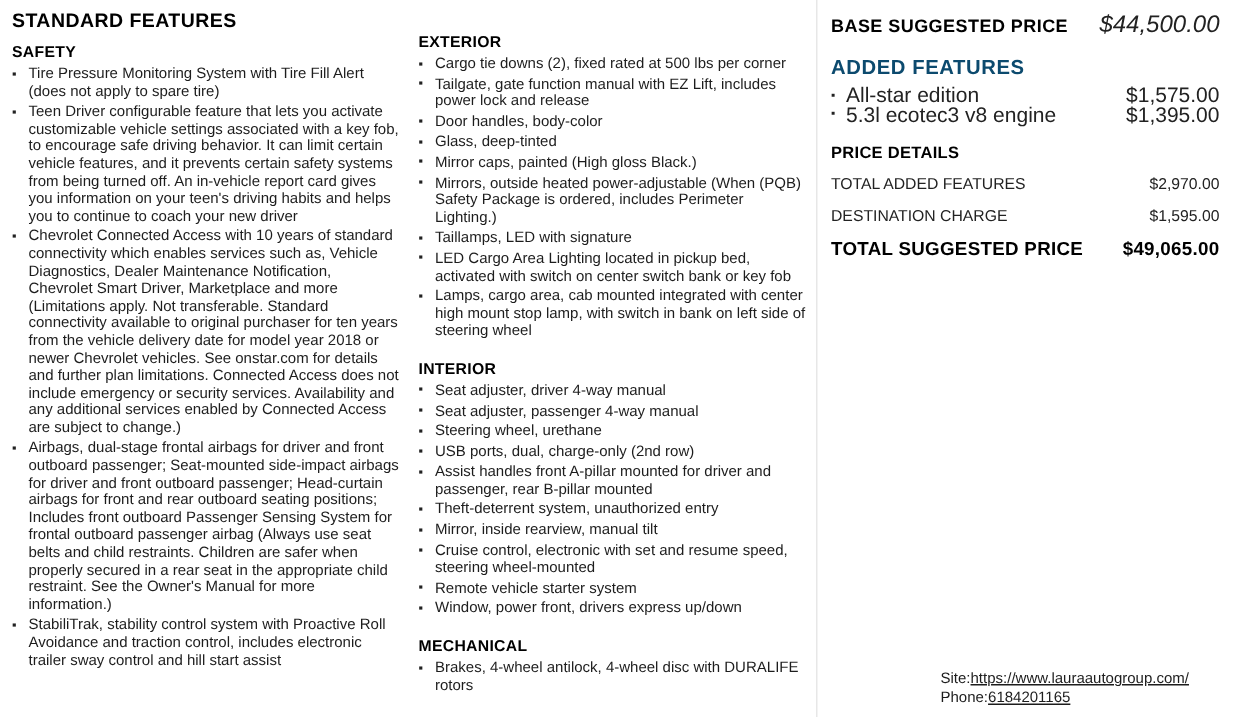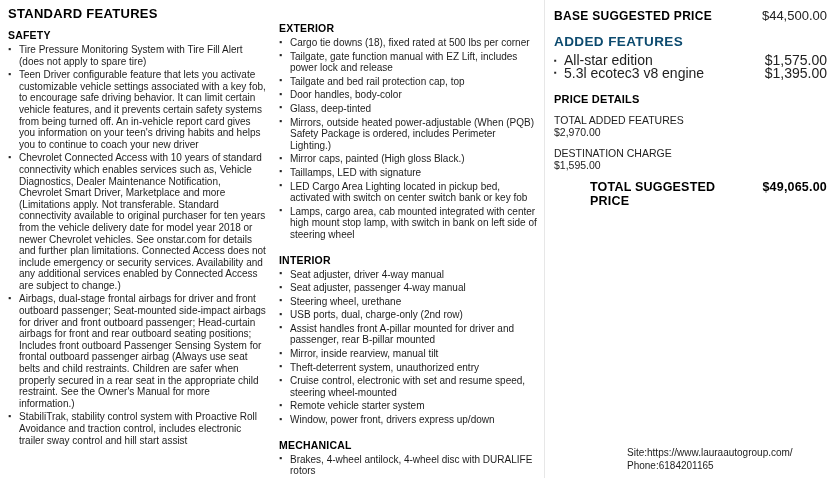--- a/index.html
+++ b/index.html
@@ -51,30 +51,30 @@
     color: #222;
   }
 
   
   .price-panel {
     position: absolute;
     left: 544px; top: 0;
     width: 292px; height: 478px;
     box-sizing: border-box;
     border-left: 1px solid #e7e7e7;
-    padding: 8px 9px 0 9px;
+    padding: 8px 23px 0 9px;
     background: #ffffff;
   }
   .price-row {
     display: flex;
     justify-content: space-between;
     align-items: baseline;
   }
   .row-base .p-label  { font-size: 12px;  font-weight: bold; color: #000; letter-spacing: 0.3px; }
-  .row-base .p-value  { font-size: 13px;  color: #222; }
+  .row-base .p-value  { font-size: 16px;  color: #222; font-style: italic; }
 
   .af-heading {
     font-size: 13.5px; font-weight: bold; color: #0c4a6e;
     letter-spacing: 0.4px;
     margin: 11px 0 6px 0;
   }
   .af-list { margin: 0; padding: 0; list-style: none; }
   .af-list li.price-row {
     font-size: 14px; line-height: 11.5px; color: #222;
     margin-bottom: 1px;
@@ -84,36 +84,37 @@
     content: "▪";
     position: absolute; left: 0; top: -0.5px;
     font-size: 8px; color: #222;
   }
 
   .pd-heading {
     font-size: 11px; font-weight: bold; color: #000;
     letter-spacing: 0.2px;
     margin: 14px 0 9px 0;
   }
-  .detail-row { font-size: 10.5px; color: #222; margin-bottom: 9px; flex-direction: column; }
+  .detail-row { font-size: 10.5px; color: #222; margin-bottom: 9px; }
 
   .row-total { margin-top: 3px; }
   .row-total .p-label,
-  .row-total .p-value { font-size: 12.5px; font-weight: bold; color: #000; letter-spacing: 0.2px; margin-left: 36px; }
+  .row-total .p-value { font-size: 12.5px; font-weight: bold; color: #000; letter-spacing: 0.2px; }
 
   
   .contact {
     position: absolute;
     left: 627px; top: 446px;
     font-size: 10px;
     line-height: 13px;
     color: #1d1d1d;
   }
   .contact a {
     color: #1d1d1d;
+    text-decoration: underline;
     cursor: pointer;
   }
 </style>
 </head>
 <body>
 
 <div class="page">
 
   <div class="col-left">
     <h1 class="doc-title">STANDARD FEATURES</h1>
@@ -133,34 +134,33 @@
           <li>StabiliTrak, stability control system with Proactive Roll Avoidance and traction control, includes electronic trailer sway control and hill start assist</li>
         </ul>
     </div>
   </div>
 
   <div class="col-mid">
     <div class="feature-section">
       <h2 class="sec-heading">EXTERIOR</h2>
       <ul class="feature-list">
 
-          <li>Cargo tie downs (18), fixed rated at 500 lbs per corner</li>
+          <li>Cargo tie downs (2), fixed rated at 500 lbs per corner</li>
 
           <li>Tailgate, gate function manual with EZ Lift, includes power lock and release</li>
 
-          <li>Tailgate and bed rail protection cap, top</li>
 
           <li>Door handles, body-color</li>
 
           <li>Glass, deep-tinted</li>
 
+          <li>Mirror caps, painted (High gloss Black.)</li>
+
           <li>Mirrors, outside heated power-adjustable (When (PQB) Safety Package is ordered, includes Perimeter Lighting.)</li>
 
-          <li>Mirror caps, painted (High gloss Black.)</li>
-
           <li>Taillamps, LED with signature</li>
 
           <li>LED Cargo Area Lighting located in pickup bed, activated with switch on center switch bank or key fob</li>
 
           <li>Lamps, cargo area, cab mounted integrated with center high mount stop lamp, with switch in bank on left side of steering wheel</li>
         </ul>
     </div>
 
     <div class="feature-section">
       <h2 class="sec-heading">INTERIOR</h2>
@@ -169,23 +169,23 @@
           <li>Seat adjuster, driver 4-way manual</li>
 
           <li>Seat adjuster, passenger 4-way manual</li>
 
           <li>Steering wheel, urethane</li>
 
           <li>USB ports, dual, charge-only (2nd row)</li>
 
           <li>Assist handles front A-pillar mounted for driver and passenger, rear B-pillar mounted</li>
 
+          <li>Theft-deterrent system, unauthorized entry</li>
+
           <li>Mirror, inside rearview, manual tilt</li>
-
-          <li>Theft-deterrent system, unauthorized entry</li>
 
           <li>Cruise control, electronic with set and resume speed, steering wheel-mounted</li>
 
           <li>Remote vehicle starter system</li>
 
           <li>Window, power front, drivers express up/down</li>
         </ul>
     </div>
 
     <div class="feature-section">

